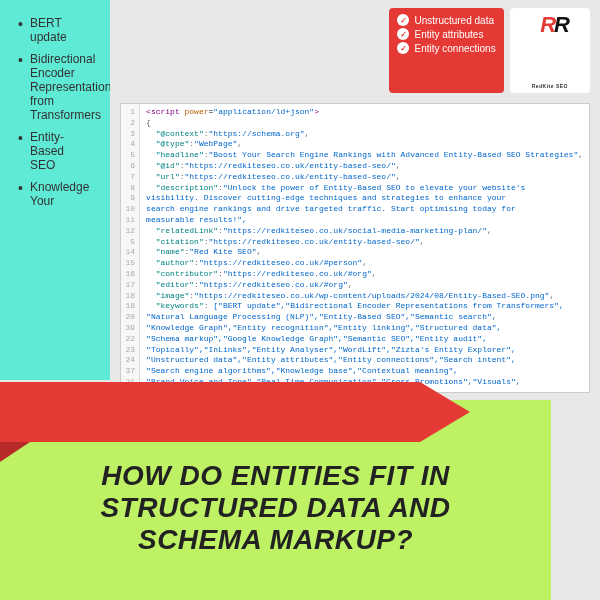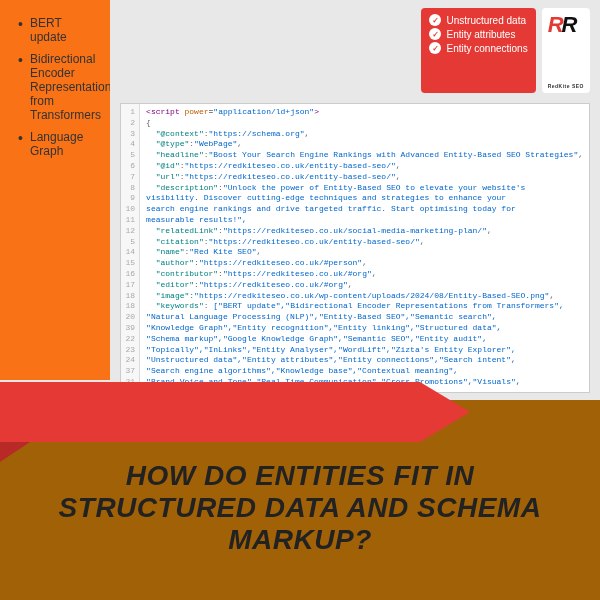--- a/index.html
+++ b/index.html
@@ -1,63 +1,64 @@
 <!DOCTYPE html>
 <html><head>
 <meta charset="utf-8">
 <style>
   * { margin: 0; padding: 0; box-sizing: border-box; }
   body { width: 600px; height: 600px; font-family: Arial, sans-serif; background: #e8e8e8; overflow: hidden; position: relative; }
   
   .top-section { display: flex; height: 380px; position: relative; }
   
-  .left-panel { width: 280px; background: #f97316; padding: 12px 18px; overflow: hidden; }
+  .left-panel { width: 280px; background: #5eead4; padding: 12px 18px; overflow: hidden; }
   .left-panel ul { list-style: none; }
   .left-panel li { font-size: 12px; color: #333; padding: 4px 0 4px 12px; position: relative; }
   .left-panel li::before { content: "•"; position: absolute; left: 0; color: #333; font-size: 14px; }
   
   .right-panel { flex: 1; padding: 8px 10px 0 10px; position: relative; }
   
   .badges-row { display: flex; gap: 6px; margin-bottom: 10px; justify-content: flex-end; }
   .badge-group { background: #e53935; border-radius: 4px; padding: 5px 8px; }
   .badge-item { display: flex; align-items: center; gap: 5px; font-size: 10px; color: #fff; padding: 1px 0; }
   .badge-check { width: 12px; height: 12px; border-radius: 50%; background: #fff; display: inline-flex; align-items: center; justify-content: center; color: #e53935; font-size: 8px; font-weight: bold; }
   
-  .logo-box { background: #fff; border-radius: 4px; padding: 4px 6px; display: flex; flex-direction: column; align-items: flex-start; justify-content: center; gap: 45px; }
+  .logo-box { background: #fff; border-radius: 4px; padding: 4px 22px; display: flex; flex-direction: column; align-items: flex-end; justify-content: center; gap: 45px; }
   .logo-r { font-size: 22px; font-weight: 900; font-style: italic; letter-spacing: -2px; }
   .logo-r .red { color: #e53935; }
   .logo-r .black { color: #111; }
   .logo-text { font-size: 5px; color: #333; font-weight: bold; letter-spacing: 0.5px; }
   
   .code-box { background: #fff; border: 1px solid #ccc; font-family: 'Courier New', monospace; font-size: 8px; line-height: 1.35; height: 290px; overflow: hidden; display: flex; }
   .gutter { background: #f7f7f7; color: #aaa; text-align: right; padding: 3px 4px; border-right: 1px solid #ddd; user-select: none; }
   .gutter div { height: 10.8px; font-size: 8px; }
   .code-content { padding: 3px 6px; white-space: pre; overflow: hidden; }
   .tag { color: #800080; }
   .attr { color: #b85c00; }
   .str { color: #0066cc; }
   .key { color: #008080; }
   .punc { color: #666; }
   
   .arrow-shape { position: absolute; top: 372px; left: 0; width: 600px; height: 80px; z-index: 5; }
   .arrow-shape svg { display: block; }
   
-  .bottom-section { position: absolute; top: 400px; left: 0; width: 600px; height: 200px; background: #a16207; display: flex; align-items: center; justify-content: center; padding: 30px 40px 14px 40px; }
+  .bottom-section { position: absolute; top: 400px; left: 0; width: 551px; height: 200px; background: #bef264; display: flex; align-items: center; justify-content: center; padding: 30px 40px 14px 40px; }
   .headline { font-size: 28px; font-weight: 900; font-style: italic; text-align: center; color: #222; line-height: 1.15; letter-spacing: 0.5px; text-transform: uppercase; }
 </style>
 </head>
 <body>
 
 <div class="top-section">
 
   <div class="left-panel">
     <ul id="keyword-list">
         <li>BERT update</li>
         <li>Bidirectional Encoder Representations from Transformers</li>
-        <li>Language Graph</li>
+        <li>Entity-Based SEO</li>
+        <li>Knowledge Your</li>
       </ul>
   </div>
 
   <div class="right-panel">
     <div class="badges-row">
       <div class="badge-group">
         <div class="badge-item">
           <span class="badge-check">✓</span>
           <span>Unstructured data</span>
         </div>

